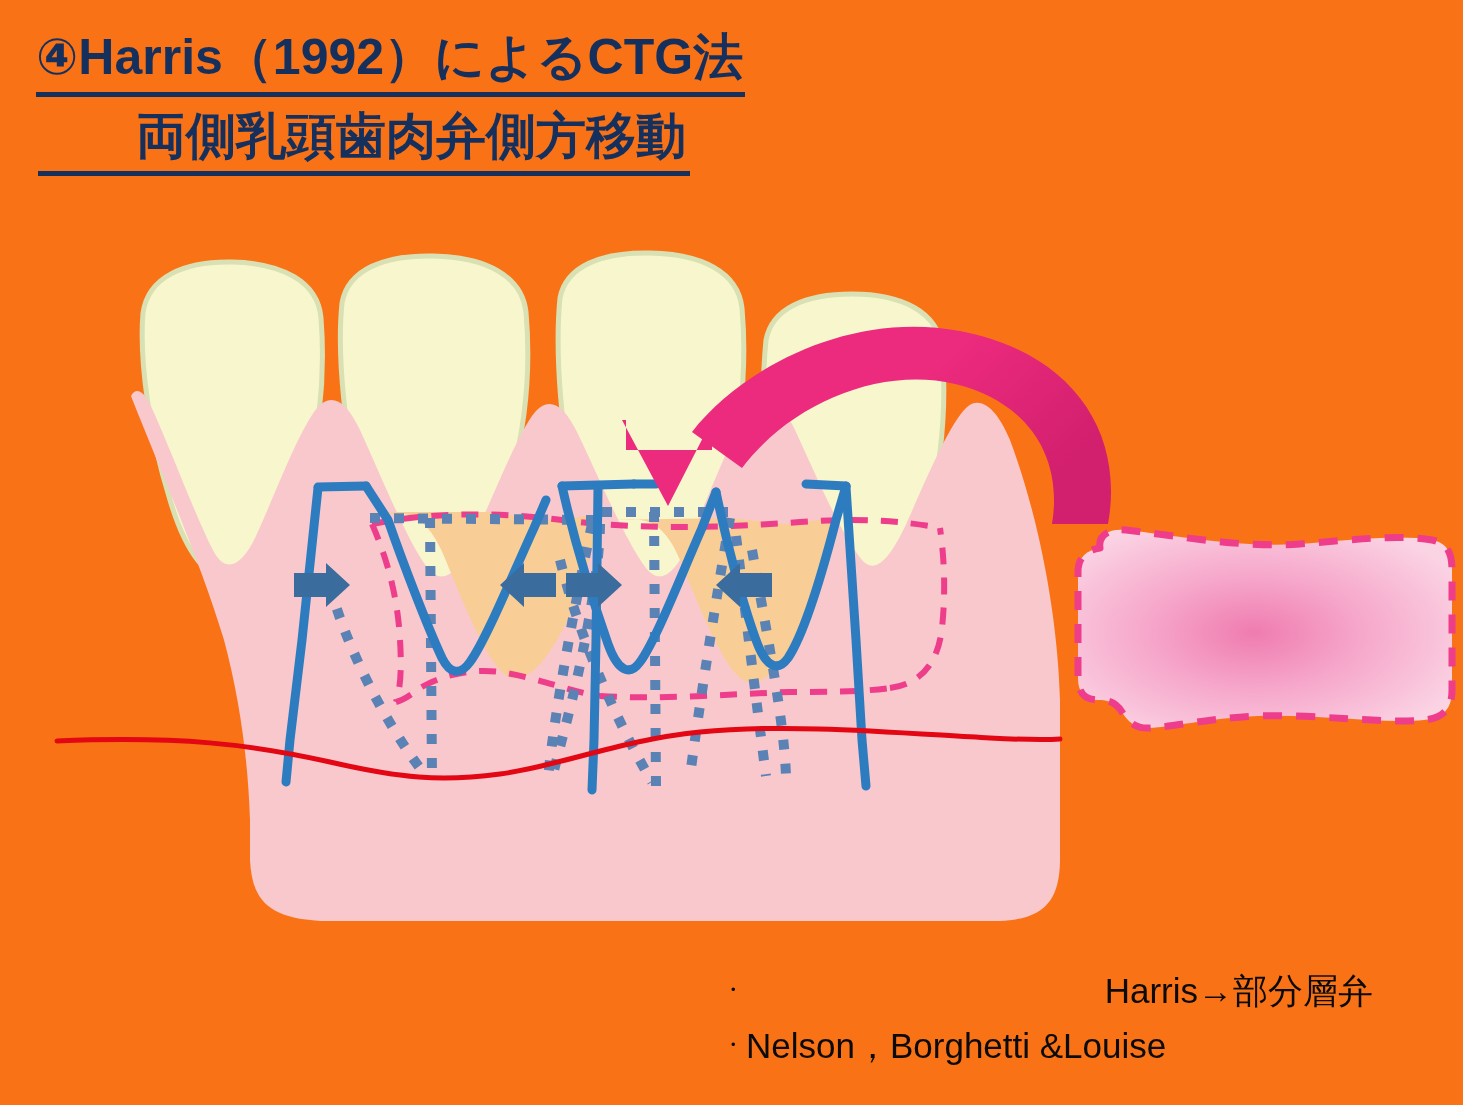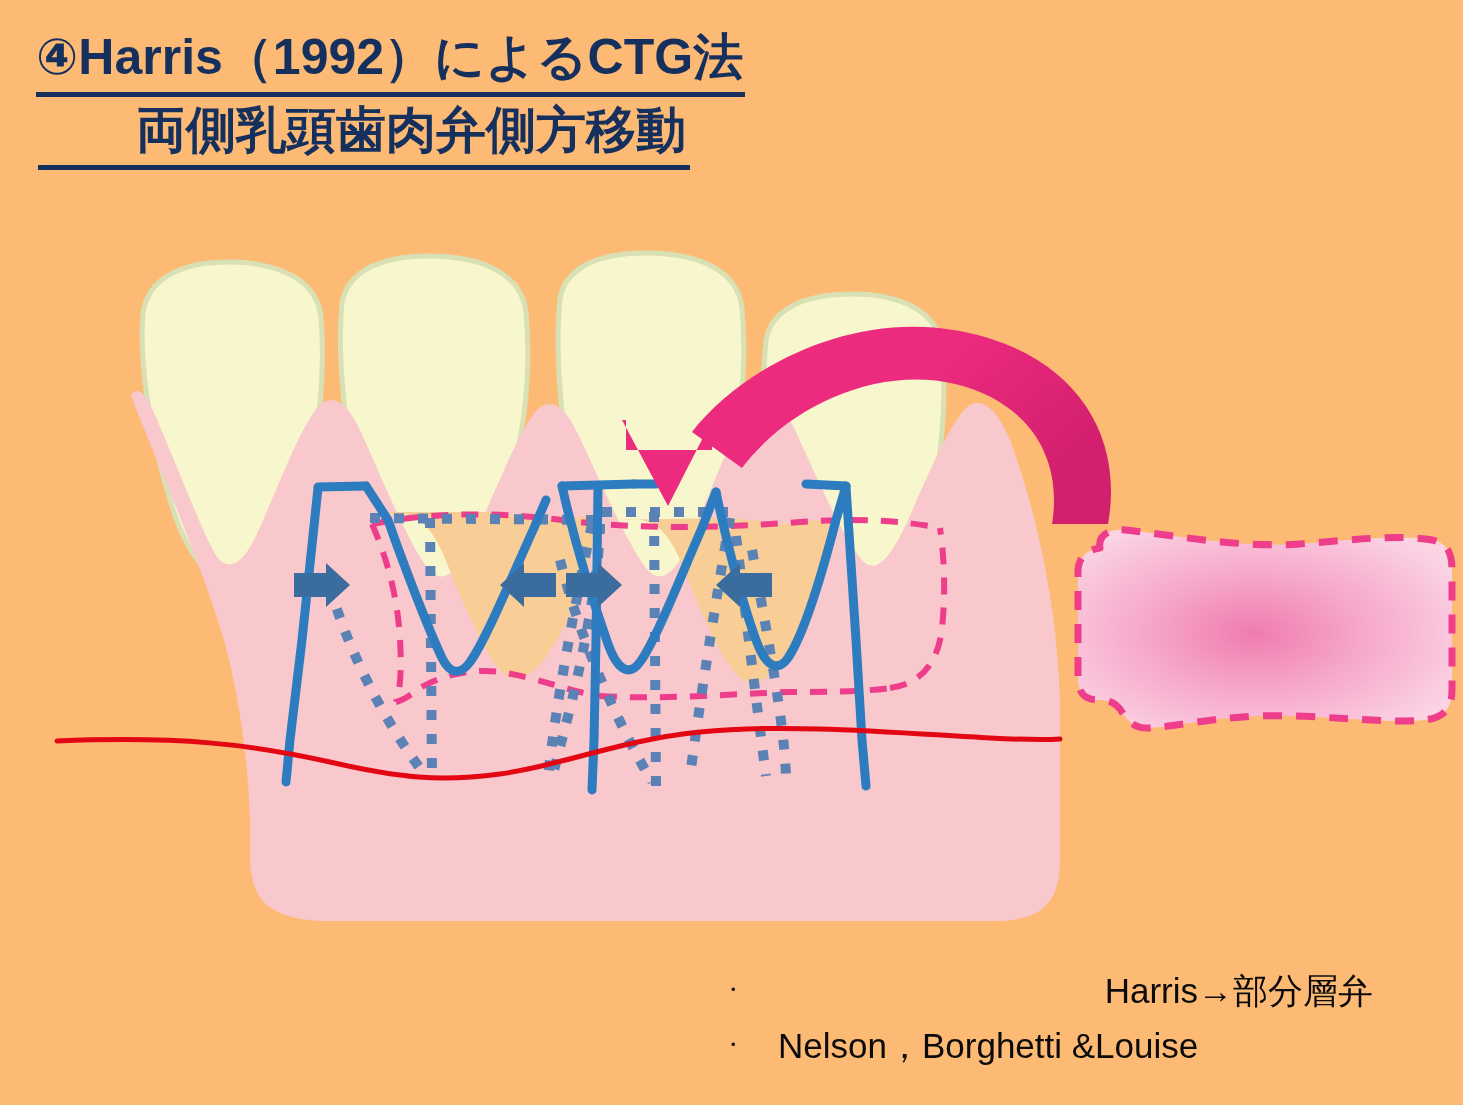--- a/index.html
+++ b/index.html
@@ -13,21 +13,21 @@
     position: relative;
     overflow: hidden;
     font-family: "Liberation Sans", "DejaVu Sans", sans-serif;
   }
 
   #slide {
     position: absolute;
     left: 0; top: 0;
     width: 1463px;
     height: 1105px;
-    background: #fdba74;
+    background: #f97316;
   }
 
   
   .title-block {
     position: absolute;
     left: 0;
     top: 24px;
     width: 1000px;
   }
   .title-line {
@@ -45,20 +45,21 @@
     border-bottom: 5px solid #16305E;
     display: inline-block;
     padding-right: 2px;
   }
   .title-line-2 {
     margin-left: 38px;
     border-bottom: 5px solid #16305E;
     display: inline-block;
     padding-left: 98px;
     padding-right: 4px;
+    margin-top: 6px;
   }
 
   
   .captions {
     position: absolute;
     left: 722px;
     top: 966px;
     width: 700px;
   }
   .caption-row {
@@ -69,21 +70,21 @@
     color: #0b0b0b;
     white-space: nowrap;
   }
   .caption-bullet {
     font-size: 22px;
     margin-right: 2px;
     position: relative;
     top: -6px;
   }
   .cap-name-1 { display: inline-block; width: 452px; text-align: right; }
-  .cap-name-2 { display: inline-block; margin-left: 32px; }
+  .cap-name-2 { display: inline-block; }
   .cap-arrowtext { display: inline-block; }
 
   
   #art {
     position: absolute;
     left: 0;
     top: 0;
   }
 </style>
 </head>

